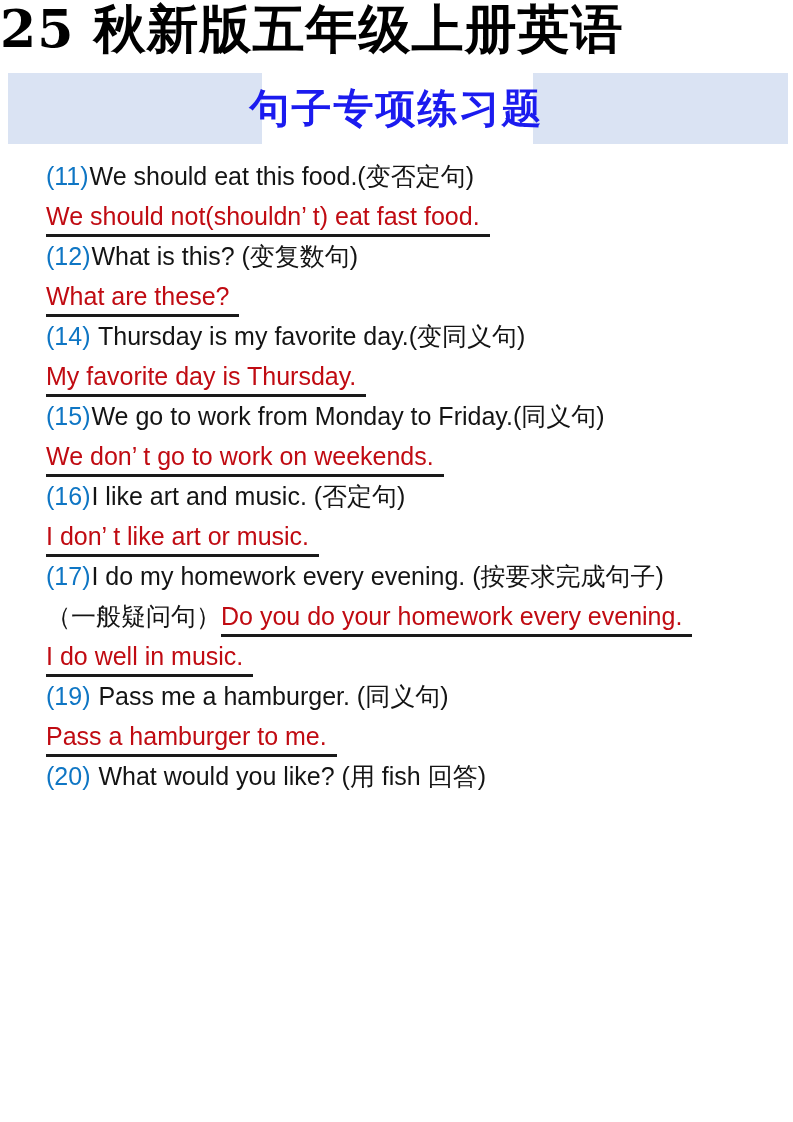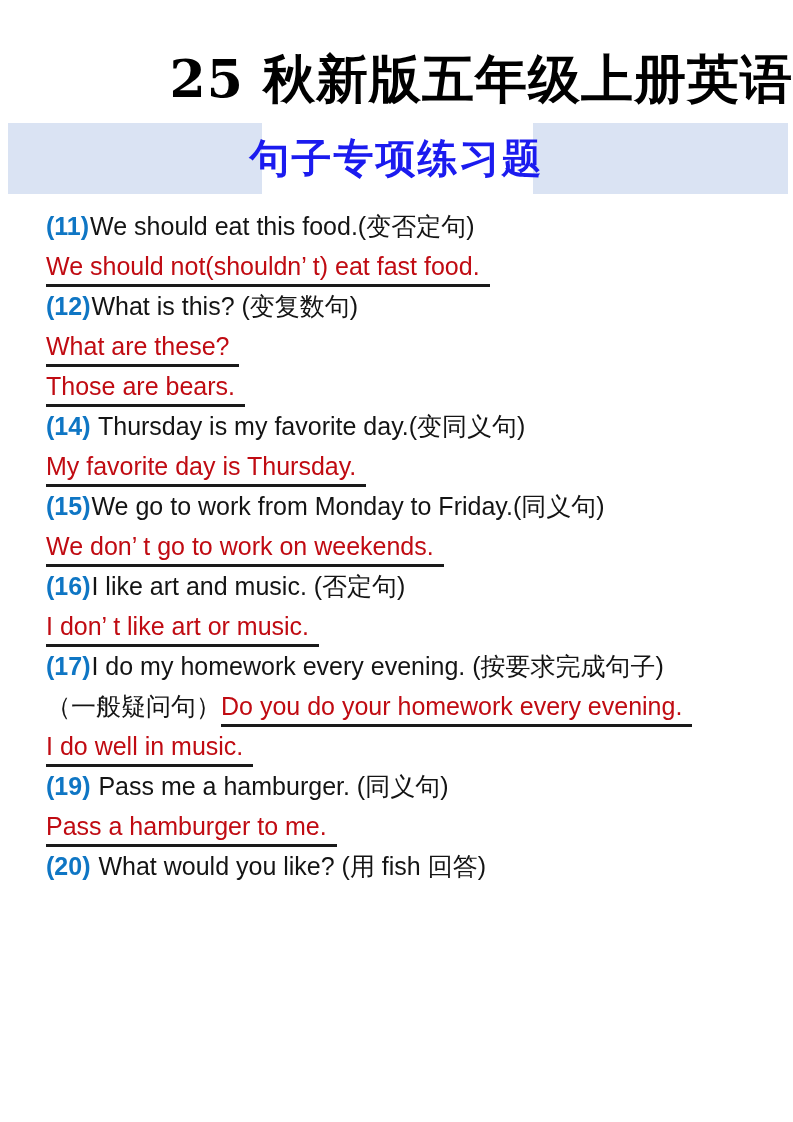--- a/index.html
+++ b/index.html
@@ -2,39 +2,38 @@
 <html style="--number-blue: #0f76c4; --answer-red: #c00b12; --subtitle-blue: #1b1bef; --band-bg: #dae3f3; --underline: #1a1a1a;"><head>
 <meta charset="utf-8">
 <style>
   html,body{margin:0;padding:0;background:#ffffff;}
   .page{
     width:793px;height:1122px;position:relative;margin:0 auto;
     background:#ffffff;overflow:hidden;
     font-family:"Liberation Sans",sans-serif;
   }
   .title{
-    padding-top:50px;text-align:right;
+    text-align:left;
     font-family:"DejaVu Serif",serif;font-weight:bold;
     font-size:52px;line-height:1.12;color:#000;letter-spacing:1px;
     white-space:nowrap;
-    margin-left:20px;
   }
   .band{position:relative;height:71px;margin-top:15px;}
   .band-rect{position:absolute;top:0;height:71px;background:var(--band-bg,#dae3f3);}
   .band-left{left:8px;width:254px;}
   .band-right{left:533px;width:255px;}
   .subtitle{
     position:absolute;left:0;right:0;top:8px;text-align:center;
     font-family:"DejaVu Serif",serif;font-weight:bold;
     font-size:40px;color:var(--subtitle-blue,#1b1bef);letter-spacing:2px;
     white-space:nowrap;
   }
   .content{margin:12px 0 0 46px;}
   .line{height:40px;line-height:40px;font-size:25px;color:#141414;white-space:nowrap;}
-  .num{color:var(--number-blue,#0f76c4);font-weight:bold;margin-right:1px;}
+  .num{color:var(--number-blue,#0f76c4);font-weight:normal;margin-right:1px;}
   .alabel{color:#141414;}
   .atext{
     color:var(--answer-red,#c00b12);
     display:inline-block;line-height:34px;
     border-bottom:3px solid var(--underline,#1a1a1a);
     padding:0 10px 1px 0;
   }
 </style>
 </head>
 <body>
@@ -46,21 +45,20 @@
     <div class="band-rect band-left"></div>
     <div class="band-rect band-right"></div>
     <div class="subtitle">句子专项练习题</div>
   </div>
 
   <div class="content">
       <div class="line"><span class="num">(11)</span><span class="qtext">We should eat this food.(变否定句)</span></div>
       <div class="line answer-line"><span class="atext">We should not(shouldn’ t) eat fast food.</span></div>
       <div class="line"><span class="num">(12)</span><span class="qtext">What is this? (变复数句)</span></div>
       <div class="line answer-line"><span class="atext">What are these?</span></div>
-      <div class="line answer-line"><span class="atext">Those are bears.</span></div>
       <div class="line"><span class="num">(14)</span><span class="qtext"> Thursday is my favorite day.(变同义句)</span></div>
       <div class="line answer-line"><span class="atext">My favorite day is Thursday.</span></div>
       <div class="line"><span class="num">(15)</span><span class="qtext">We go to work from Monday to Friday.(同义句)</span></div>
       <div class="line answer-line"><span class="atext">We don’ t go to work on weekends.</span></div>
       <div class="line"><span class="num">(16)</span><span class="qtext">I like art and music. (否定句)</span></div>
       <div class="line answer-line"><span class="atext">I don’ t like art or music.</span></div>
       <div class="line"><span class="num">(17)</span><span class="qtext">I do my homework every evening. (按要求完成句子)</span></div>
       <div class="line answer-line"><span class="alabel">（一般疑问句）</span><span class="atext">Do you do your homework every evening.</span></div>
       <div class="line answer-line"><span class="atext">I do well in music.</span></div>
       <div class="line"><span class="num">(19)</span><span class="qtext"> Pass me a hamburger. (同义句)</span></div>

